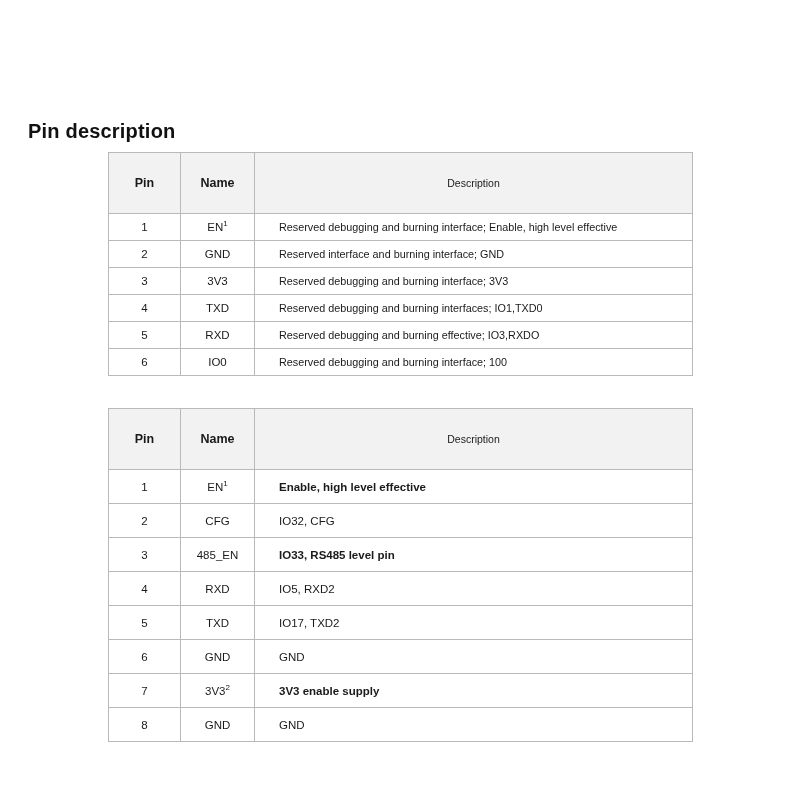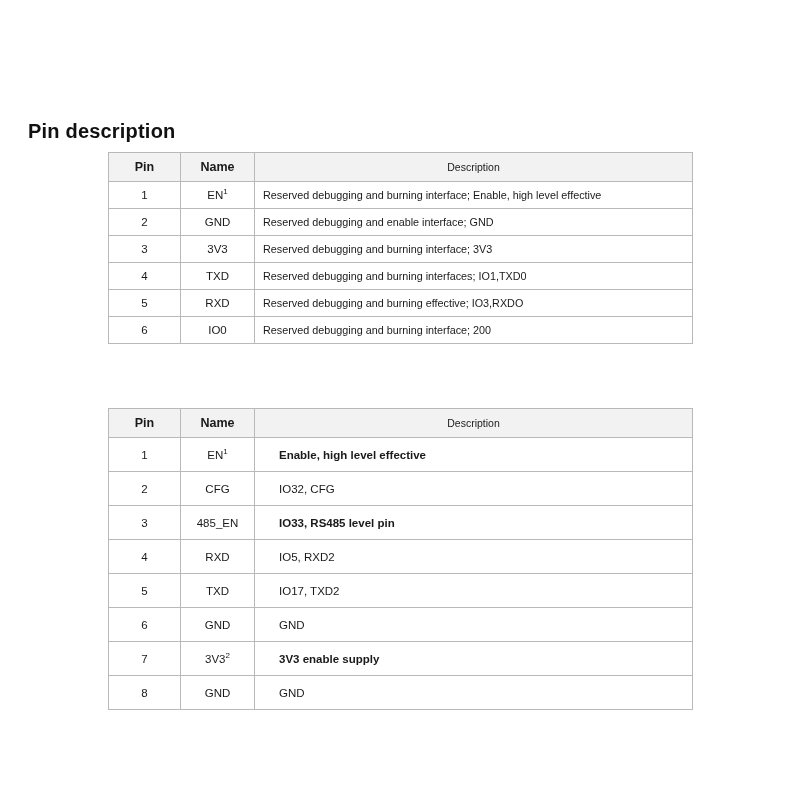--- a/index.html
+++ b/index.html
@@ -57,40 +57,40 @@
   .col-name { width: 74px; }
   .col-desc { width: 438px; }
 
   thead td {
     background: #f2f2f2;
   }
   .th-pin, .th-name {
     text-align: center;
     font-size: 12.5px;
     font-weight: bold;
-    padding: 7px 4px;
+    padding: 23px 4px;
   }
   .th-desc {
     text-align: center;
     font-size: 10.5px;
     padding: 7px 8px;
   }
   
   #table1 tbody td {
     height: 26px;
     padding: 0 4px;
   }
   #table1 .cell-pin, #table1 .cell-name {
     text-align: center;
     font-size: 11.5px;
   }
   #table1 .cell-desc {
     text-align: left;
     font-size: 10.8px;
-    padding-left: 8px;
+    padding-left: 24px;
   }
   
   #table2 tbody td {
     height: 33px;
     padding: 0 4px;
   }
   #table2 .cell-pin, #table2 .cell-name {
     text-align: center;
     font-size: 11.5px;
   }
@@ -131,41 +131,41 @@
       </thead>
       <tbody>
           <tr>
             <td class="cell-pin">1</td>
             <td class="cell-name">EN<sup>1</sup></td>
             <td class="cell-desc">Reserved debugging and burning interface; Enable, high level effective</td>
           </tr>
           <tr>
             <td class="cell-pin">2</td>
             <td class="cell-name">GND</td>
-            <td class="cell-desc">Reserved debugging and enable interface; GND</td>
+            <td class="cell-desc">Reserved interface and burning interface; GND</td>
           </tr>
           <tr>
             <td class="cell-pin">3</td>
             <td class="cell-name">3V3</td>
             <td class="cell-desc">Reserved debugging and burning interface; 3V3</td>
           </tr>
           <tr>
             <td class="cell-pin">4</td>
             <td class="cell-name">TXD</td>
             <td class="cell-desc">Reserved debugging and burning interfaces; IO1,TXD0</td>
           </tr>
           <tr>
             <td class="cell-pin">5</td>
             <td class="cell-name">RXD</td>
             <td class="cell-desc">Reserved debugging and burning effective; IO3,RXDO</td>
           </tr>
           <tr>
             <td class="cell-pin">6</td>
             <td class="cell-name">IO0</td>
-            <td class="cell-desc">Reserved debugging and burning interface; 200</td>
+            <td class="cell-desc">Reserved debugging and burning interface; 100</td>
           </tr>
         </tbody>
     </table>
   </div>
 
   <div class="table-block" style="top:408px;">
     <table id="table2">
       <colgroup>
         <col class="col-pin">
           <col class="col-name">

